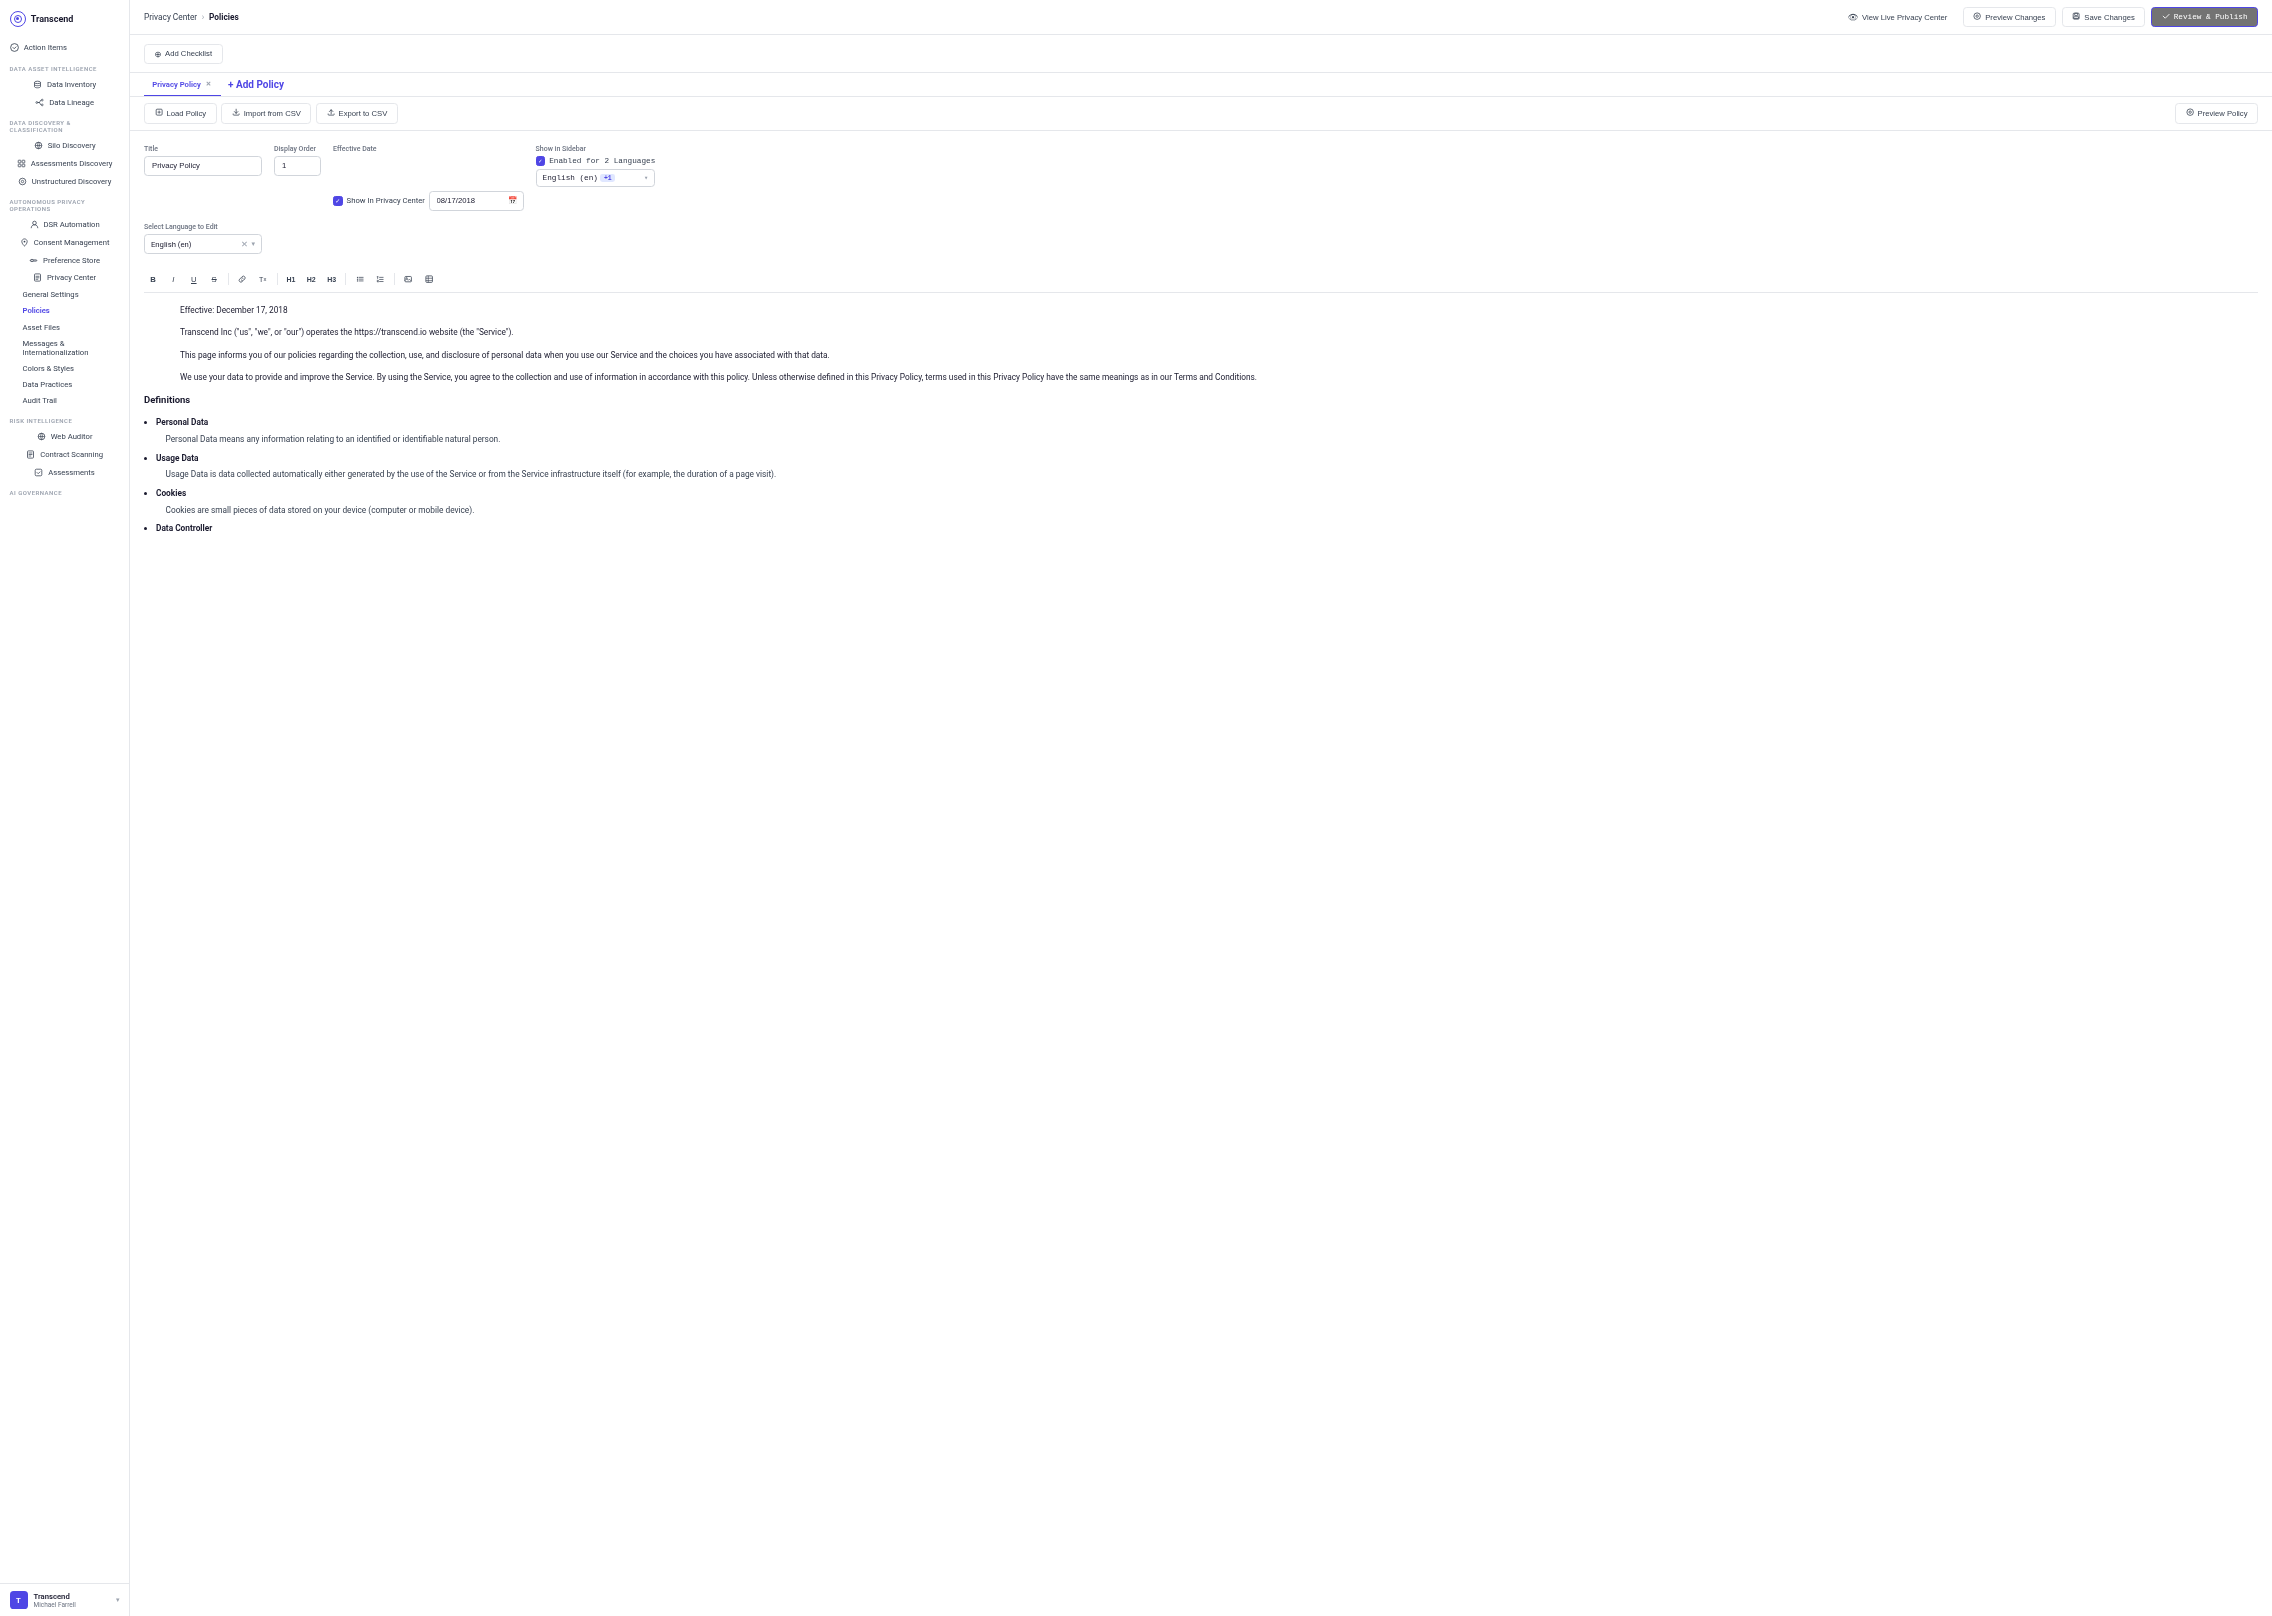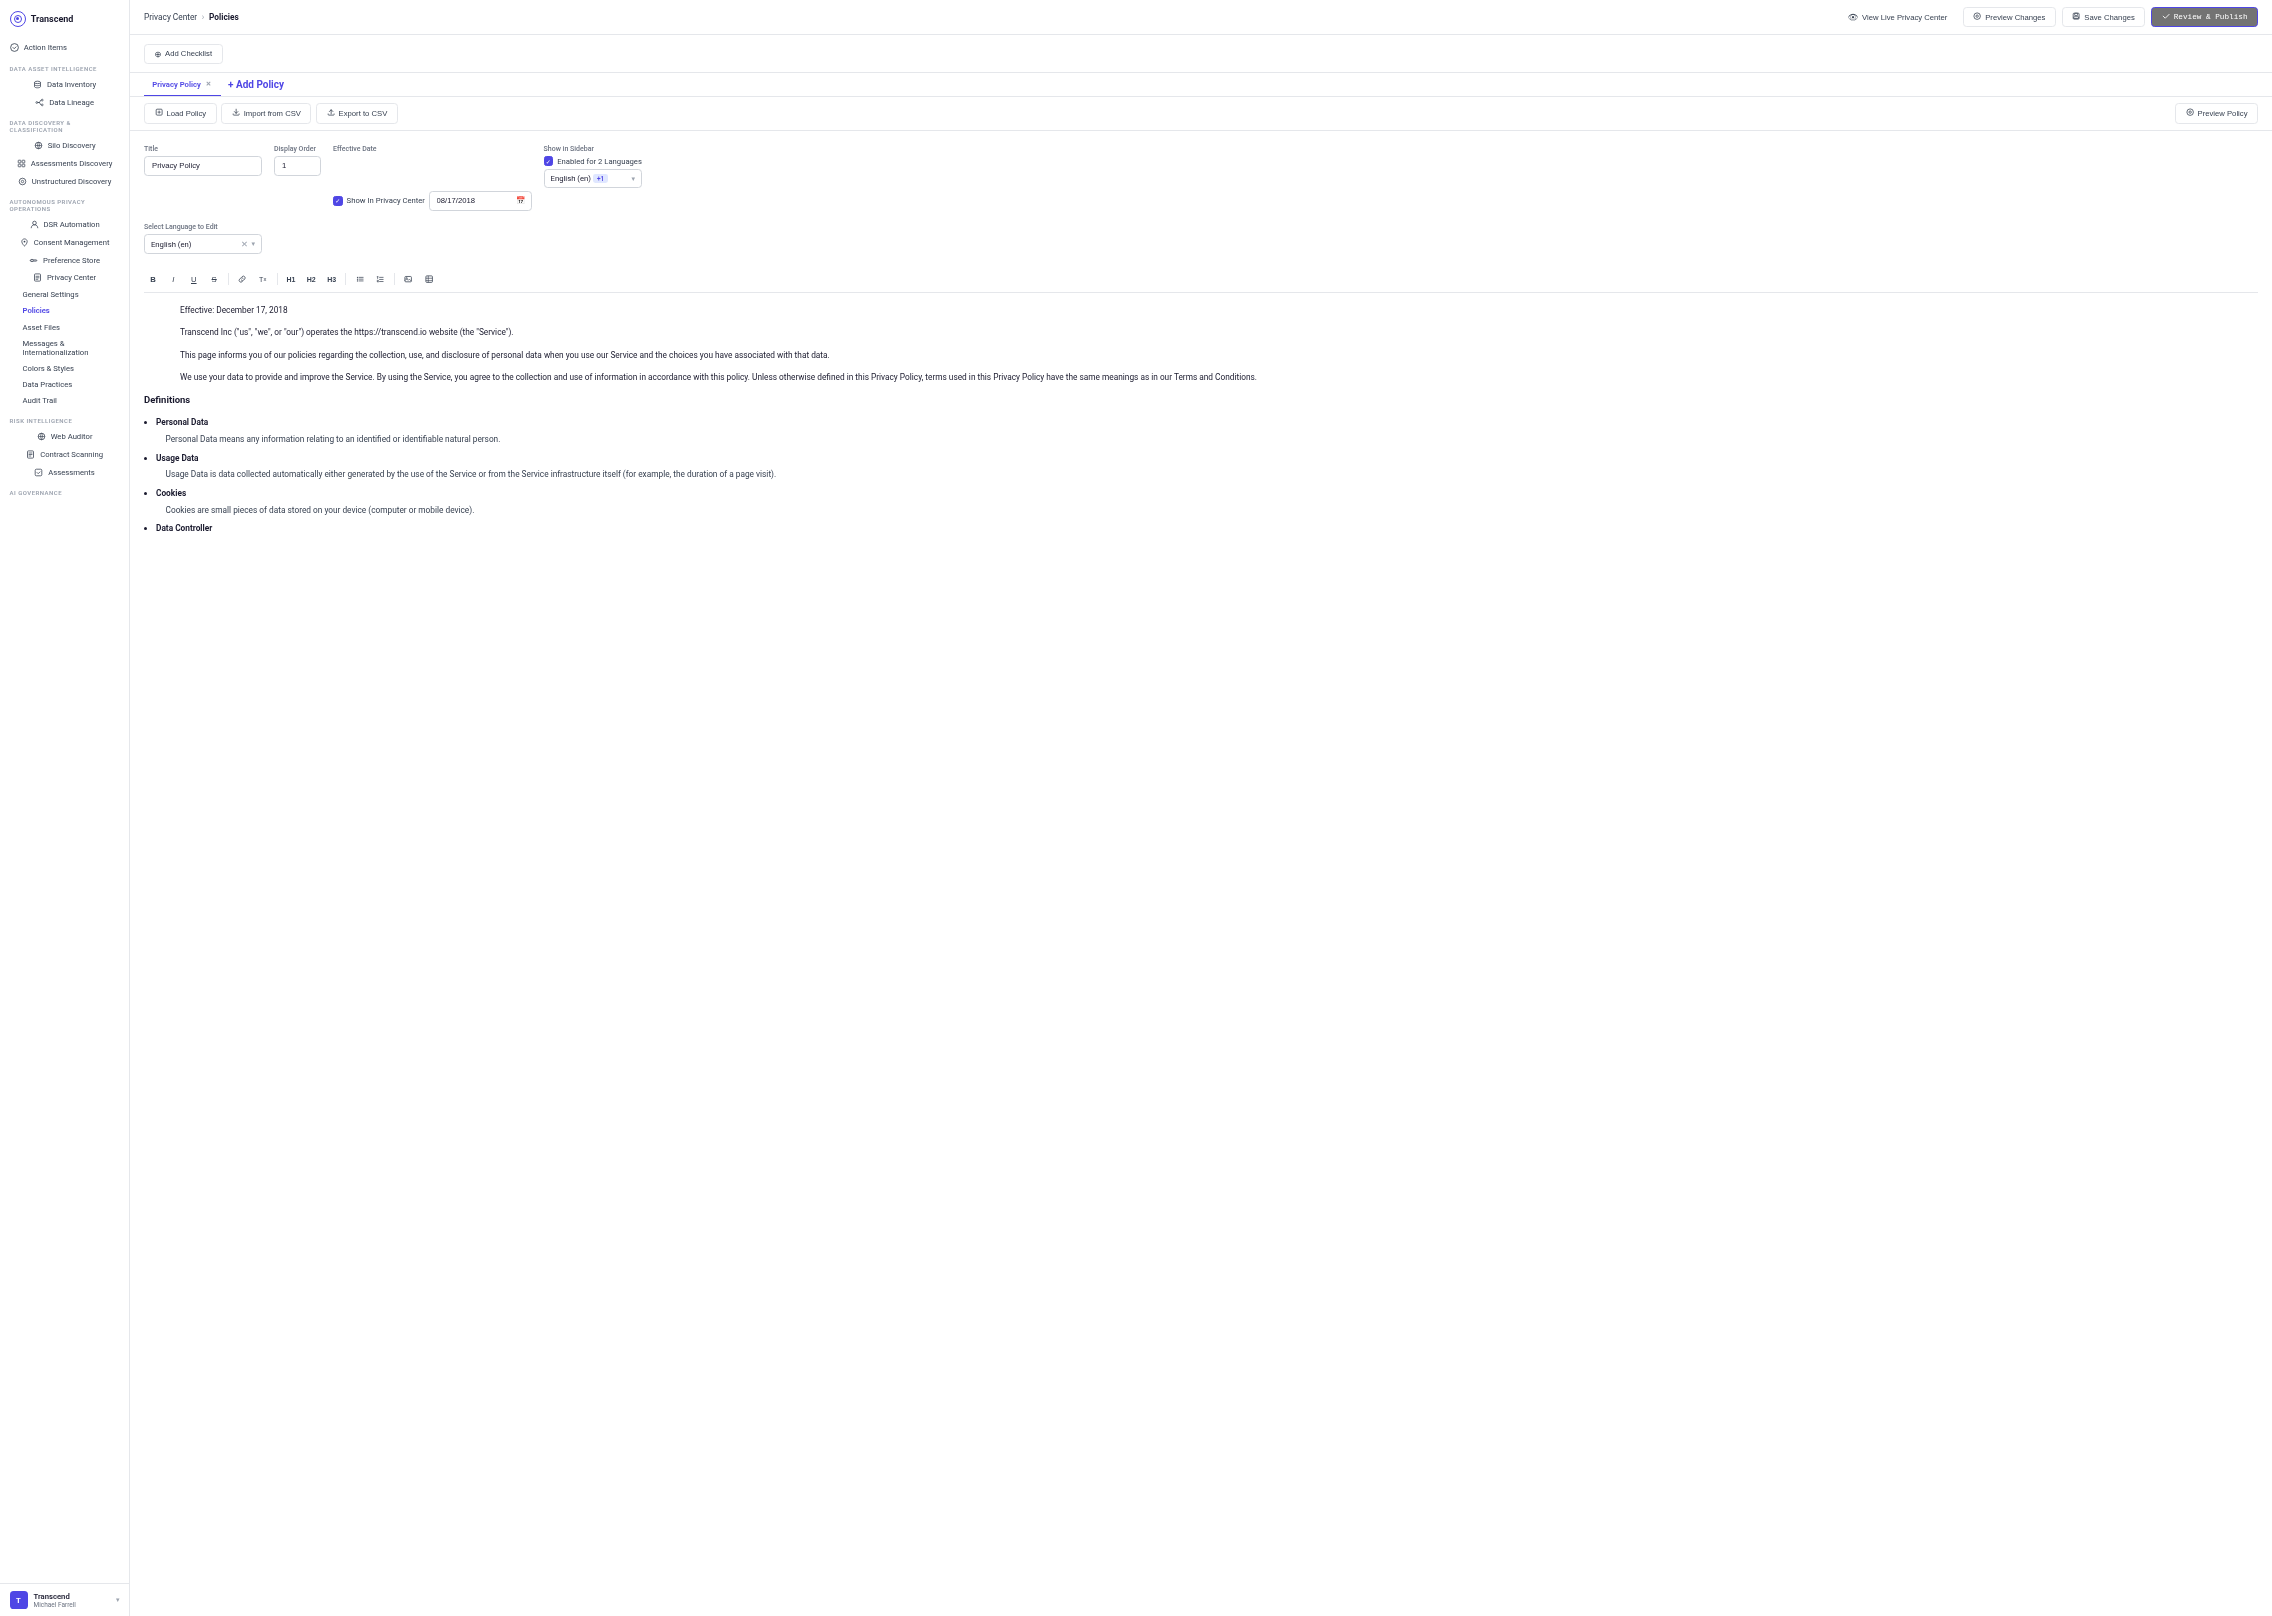--- a/index.html
+++ b/index.html
@@ -643,28 +643,28 @@
         <div class="form-group">
           <label class="form-label">Effective Date</label>
           <div style="display:flex; flex-direction:row; gap:3.6px;margin-top:35px;">
             <div class="checkbox-row">
               <div class="checkbox-box">
                   <span class="checkbox-check">✓</span>
                 </div>
               <span>Show In Privacy Center</span>
             </div>
             <div class="date-input-wrap">
-              <input class="form-input" type="text" style="width: 103px;" value="08/17/2018">
+              <input class="form-input" type="text" style="width: 95px;" value="08/17/2018">
               <span class="date-icon">📅</span>
             </div>
           </div>
         </div>
         <div class="form-group">
           <label class="form-label">Show in Sidebar</label>
-          <div style="display:flex; flex-direction:column; gap:3.6px;">
+          <div style="display:flex; flex-direction:column; gap:3.6px;font-family:Liberation Mono, monospace;">
             <div class="checkbox-row">
               <div class="checkbox-box">
                   <span class="checkbox-check">✓</span>
                 </div>
               <span>Enabled for 2 Languages</span>
             </div>
             <div class="lang-select">
               <span>English (en)</span>
               <span class="lang-badge">+1</span>
               <span style="margin-left:auto; color:#9ca3af; font-size:7px;">▾</span>

